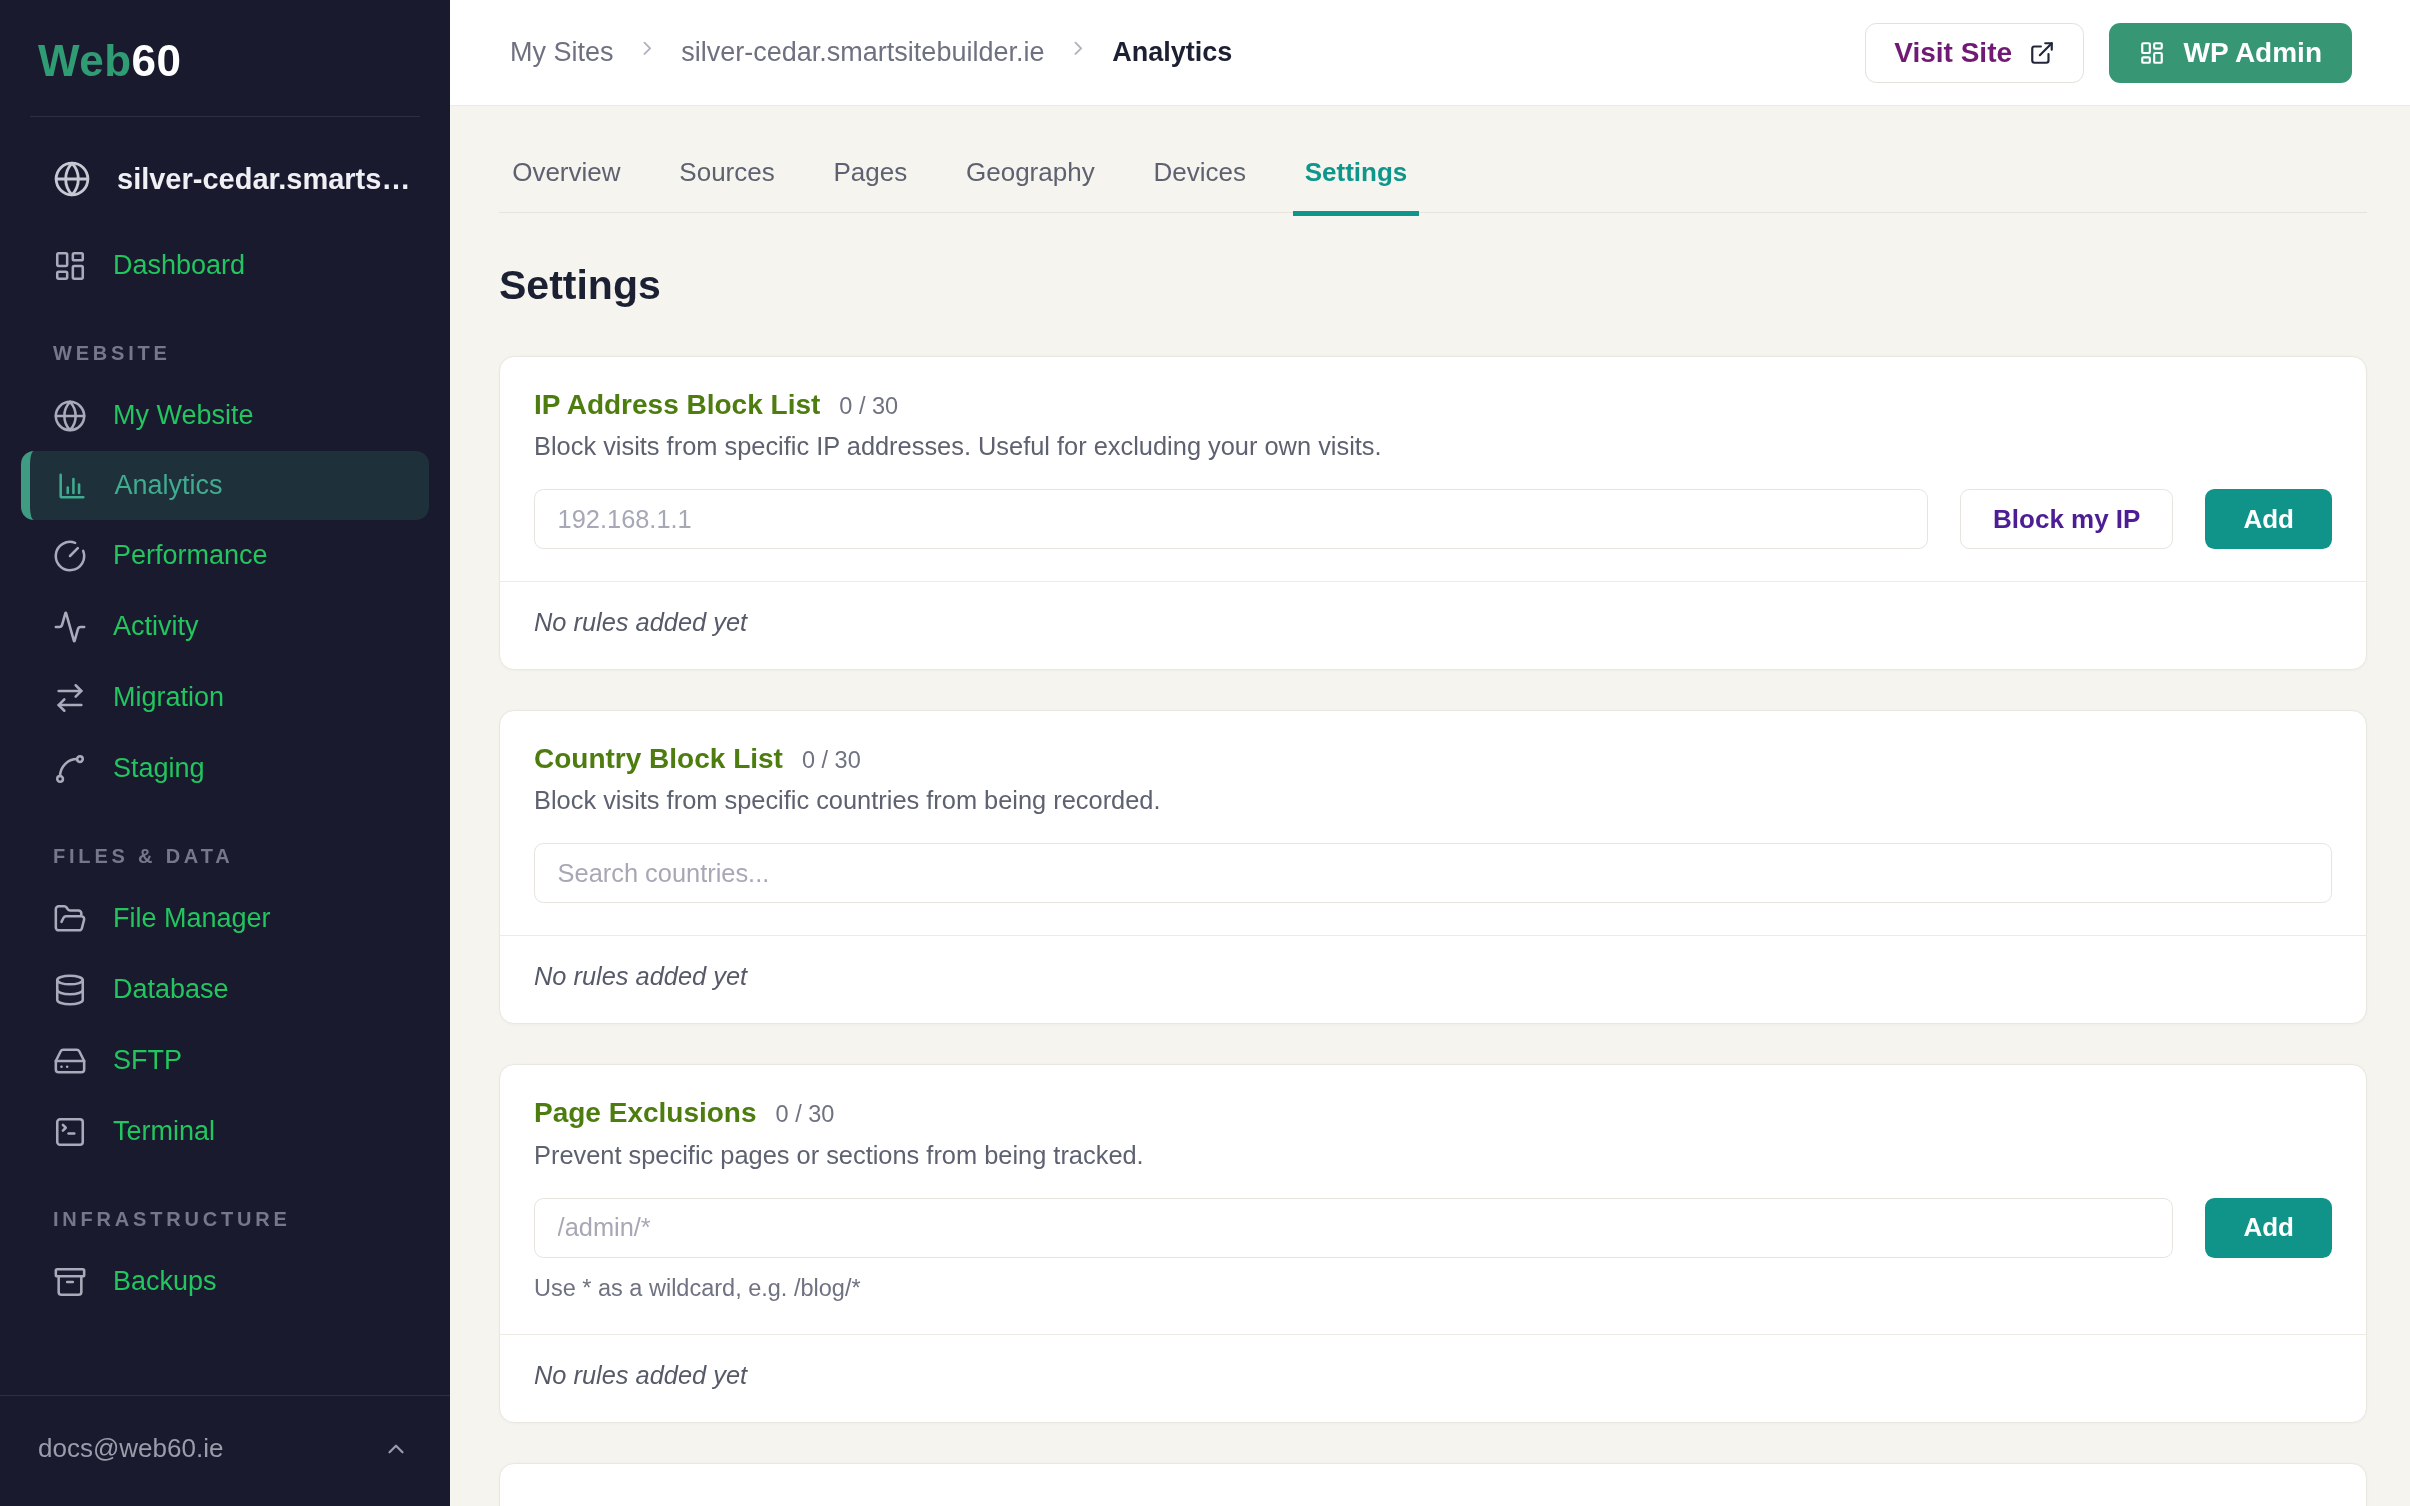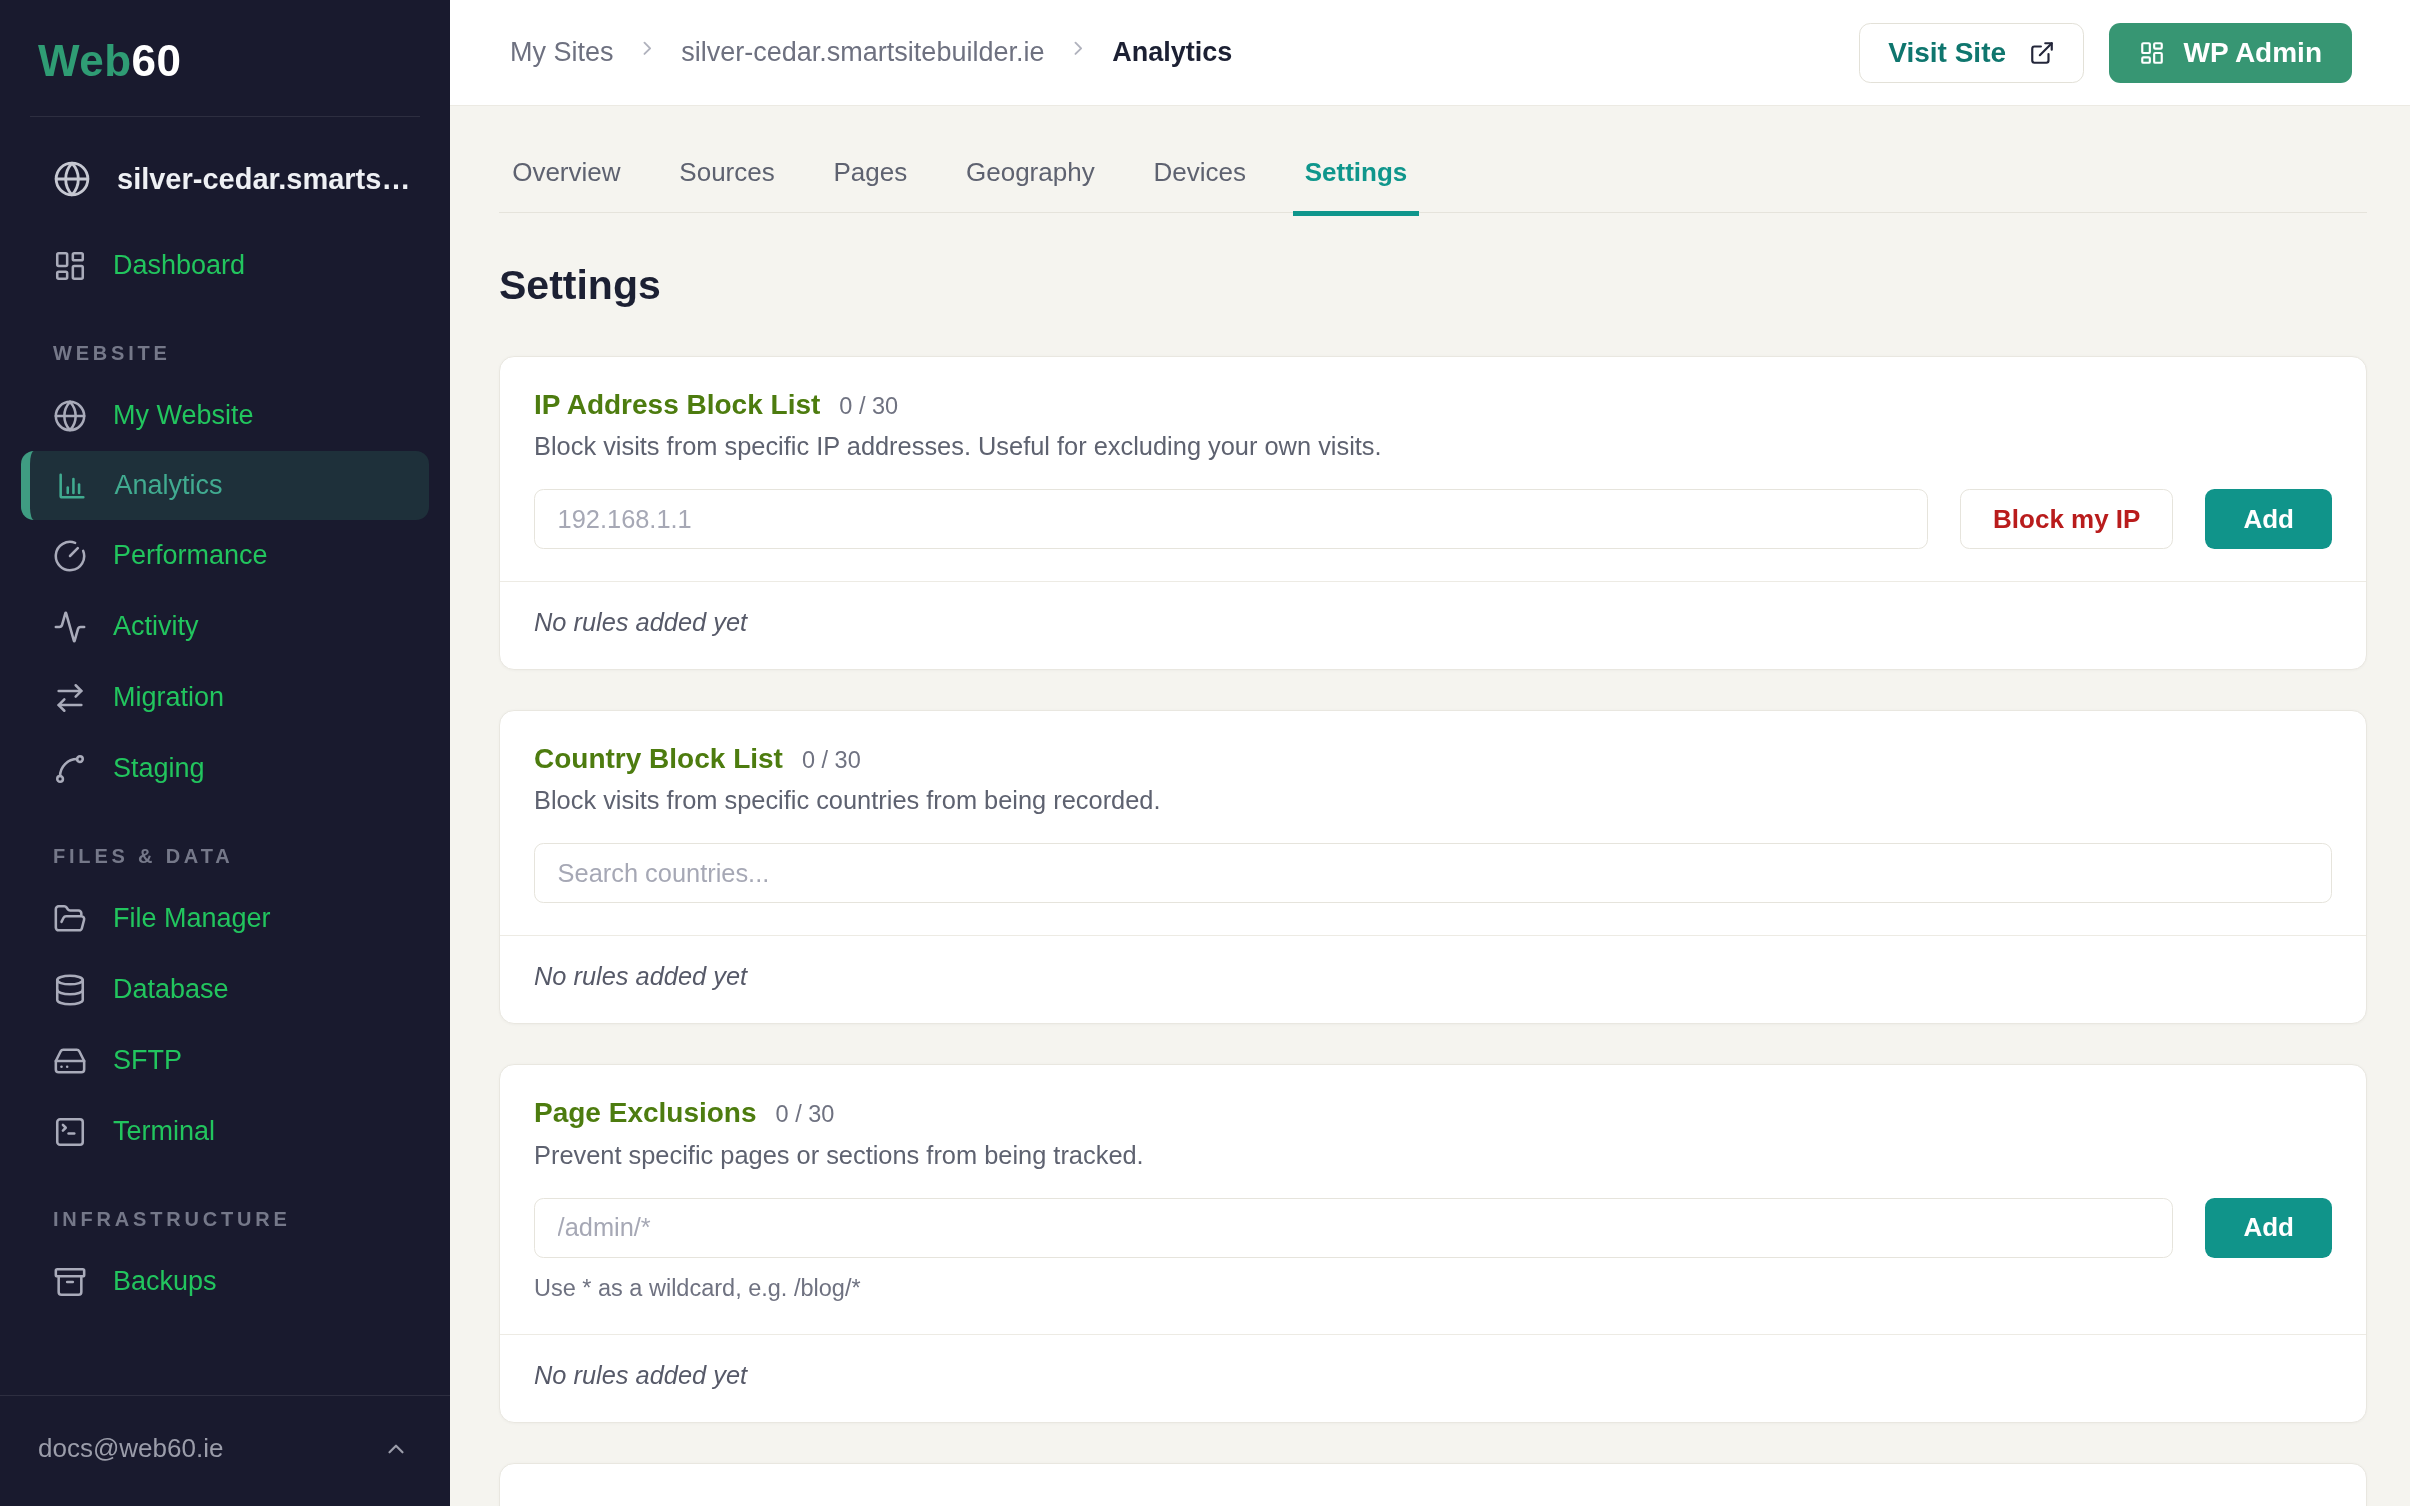--- a/index.html
+++ b/index.html
@@ -51,21 +51,21 @@
   .topbar {
     flex: none; height: 106px; background: #ffffff; border-bottom: 1.9px solid #eceae3;
     display: flex; align-items: center; justify-content: space-between; padding: 0 59px 0 60px;
   }
   .breadcrumb { display: flex; gap: 22.6px; font-size: 27px; color: #6e7180; }
   .crumb { cursor: pointer; }
   .crumb-current { color: #1c2033; font-weight: 700; }
   .breadcrumb .ic { color: #b0b2bd; }
   .actions { display: flex; align-items: center; gap: 24.5px; }
   .btn { display: flex; align-items: center; border-radius: 11.3px; cursor: pointer; font-weight: 700; }
-  .btn-visit { height: 60px; gap: 23px; padding: 0 28px; background: #fff; border: 1.9px solid #e3e1d8; color: #0f766e; font-size: 28px; }
+  .btn-visit { height: 60px; gap: 17px; padding: 0 28px; background: #fff; border: 1.9px solid #e3e1d8; color: #701a75; font-size: 28px; }
   .btn-visit .ic { color: #23263a; }
   .btn-wp { height: 60px; gap: 19px; padding: 0 30px; background: #379673; border: none; color: #fff; font-size: 28px; }
   .btn-wp .ic { color: #fff; }
 
   .content { flex: 1; padding: 0 44px 0 49px; overflow: hidden; }
   .tabs { display: flex; align-items: flex-end; gap: 55px; padding-top: 51px; padding-left: 11.3px; border-bottom: 1.9px solid #e5e3db; }
   .tab { font-size: 26px; color: #5e6270; padding: 0 1.9px 22.6px; border-bottom: 5.6px solid transparent; margin-bottom: -3.8px; cursor: pointer; }
   .tab.active { color: #0f968c; font-weight: 600; border-bottom-color: #0f968c; padding-left: 11.3px; padding-right: 11.3px; margin-left: -9.4px; margin-right: -9.4px; }
   .page-title { margin: 49px 0 0; font-size: 41px; font-weight: 700; color: #1c2033; }
 
@@ -78,21 +78,21 @@
   .card-desc { margin-top: 11.3px; font-size: 25.4px; color: #5e6270; }
   .input-row { margin-top: 28px; display: flex; gap: 32px; }
   .text-input {
     flex: 1; height: 60px; border: 1.9px solid #e6e4dc; border-radius: 9.4px;
     padding: 0 22.6px; font-size: 25.4px; color: #1c2033; background: #fff; outline: none;
     font-family: "Liberation Sans", sans-serif;
   }
   .text-input::placeholder { color: #a6a8b5; }
   .btn-outline {
     height: 60px; padding: 0 32px; border: 1.9px solid #e6e4dc; border-radius: 9.4px;
-    background: #fff; font-size: 26px; font-weight: 700; color: #b91c1c; cursor: pointer; flex: none;
+    background: #fff; font-size: 26px; font-weight: 700; color: #4c1d95; cursor: pointer; flex: none;
     display: flex; align-items: center;
   }
   .btn-add {
     height: 60px; padding: 0 38px; border: none; border-radius: 9.4px;
     background: #10948a; color: #fff; font-size: 26px; font-weight: 700; cursor: pointer; flex: none;
     display: flex; align-items: center;
   }
   .hint { margin-top: 17px; font-size: 23.5px; color: #6f7281; }
   .card-footer { border-top: 1.9px solid #edebe4; padding: 26px 34px 32px; font-size: 25.4px; font-style: italic; color: #565968; }
 

